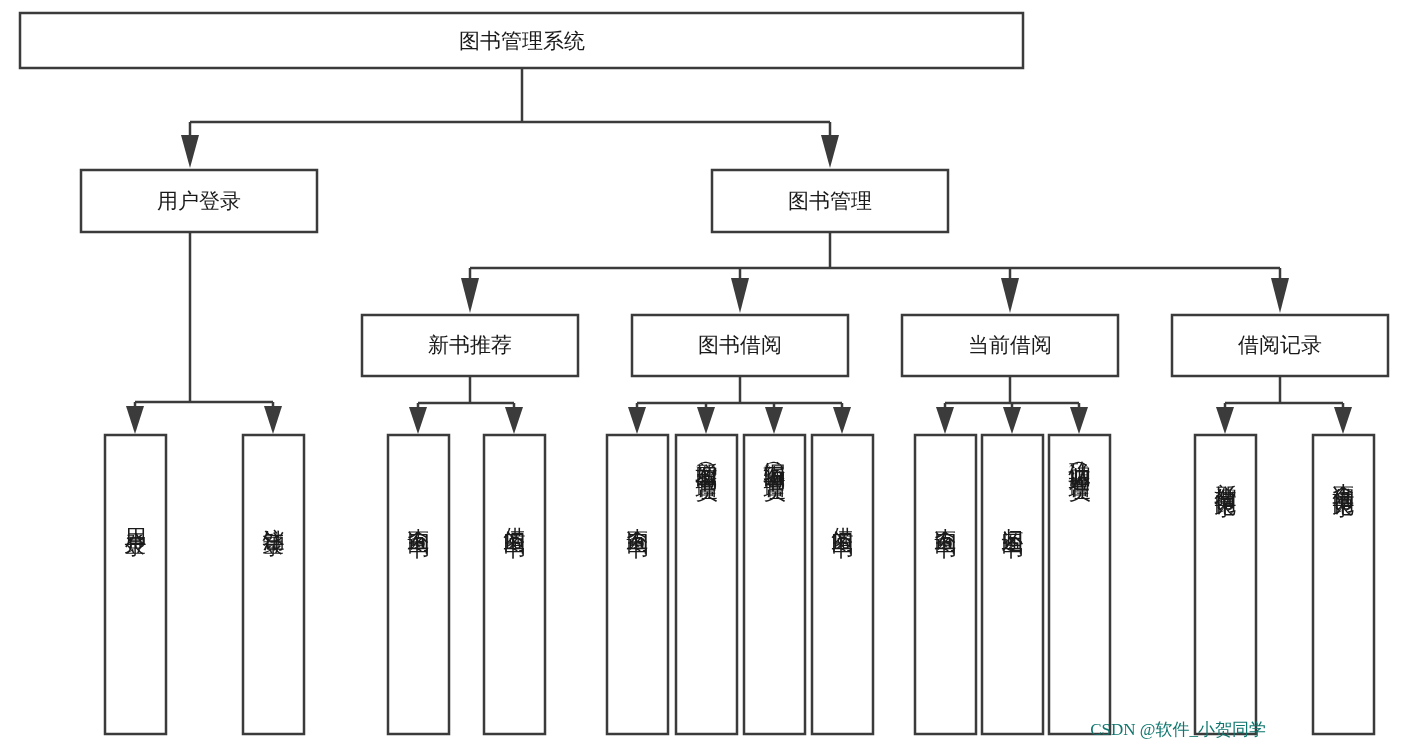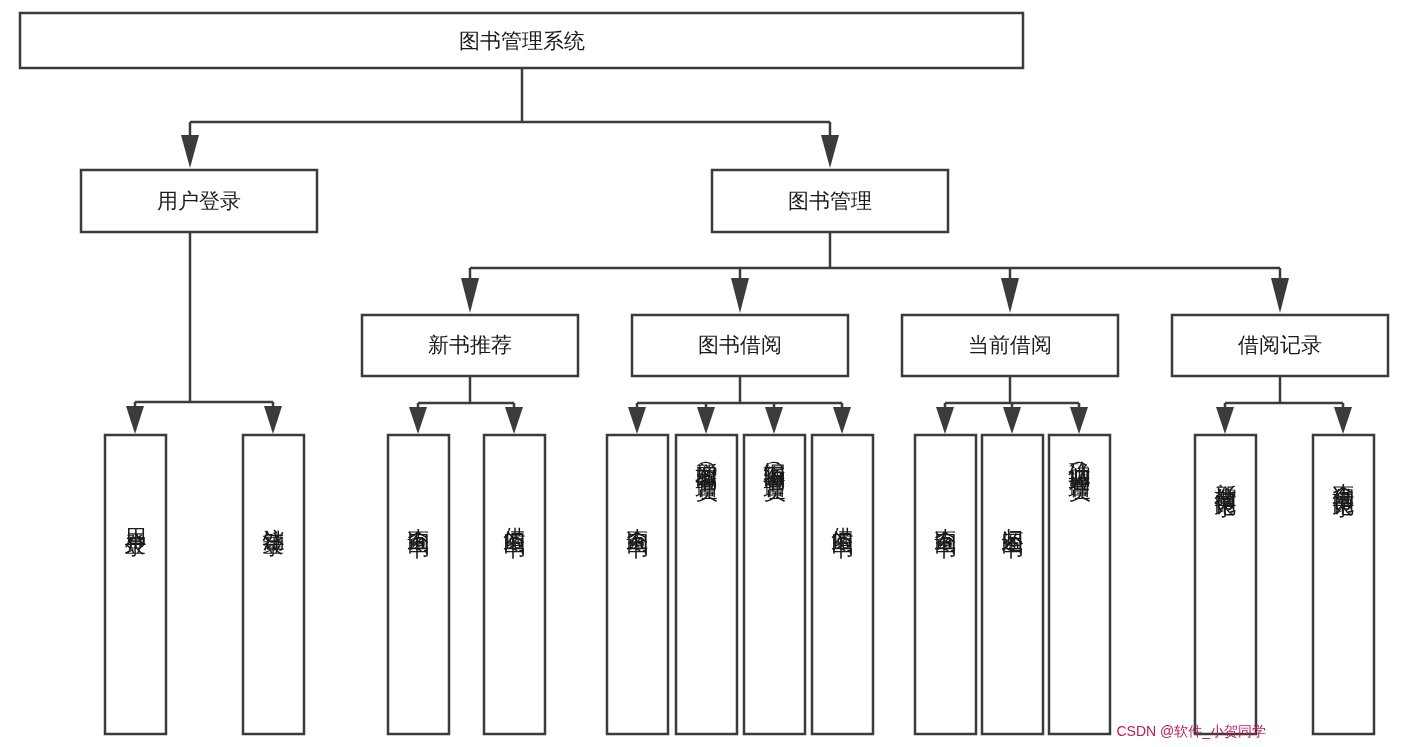--- a/index.html
+++ b/index.html
@@ -62,23 +62,23 @@
     font-size: 22px;
     line-height: 1.0;
     color: #1a1a1a;
     letter-spacing: 3px;
     white-space: nowrap;
   }
   .watermark {
     position: absolute;
     right: 10px;
     bottom: 6px;
-    font-family: Liberation Sans, sans-serif;
-    font-size: 14px;
-    color: #be185d;
+    font-family: Liberation Serif, serif;
+    font-size: 17px;
+    color: #0f766e;
     white-space: nowrap;
   }
 </style>
 </head>
 <body>
 
 <div id="diagram-root">
 
   <svg class="flow" viewBox="0 0 1405 747">
 

